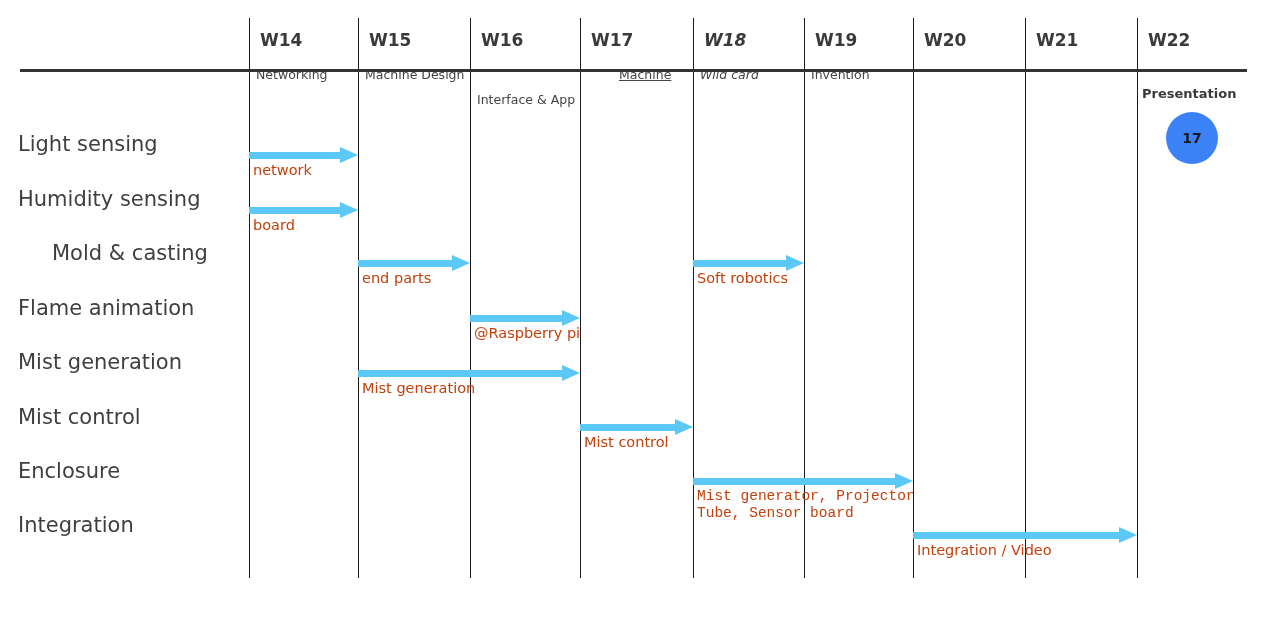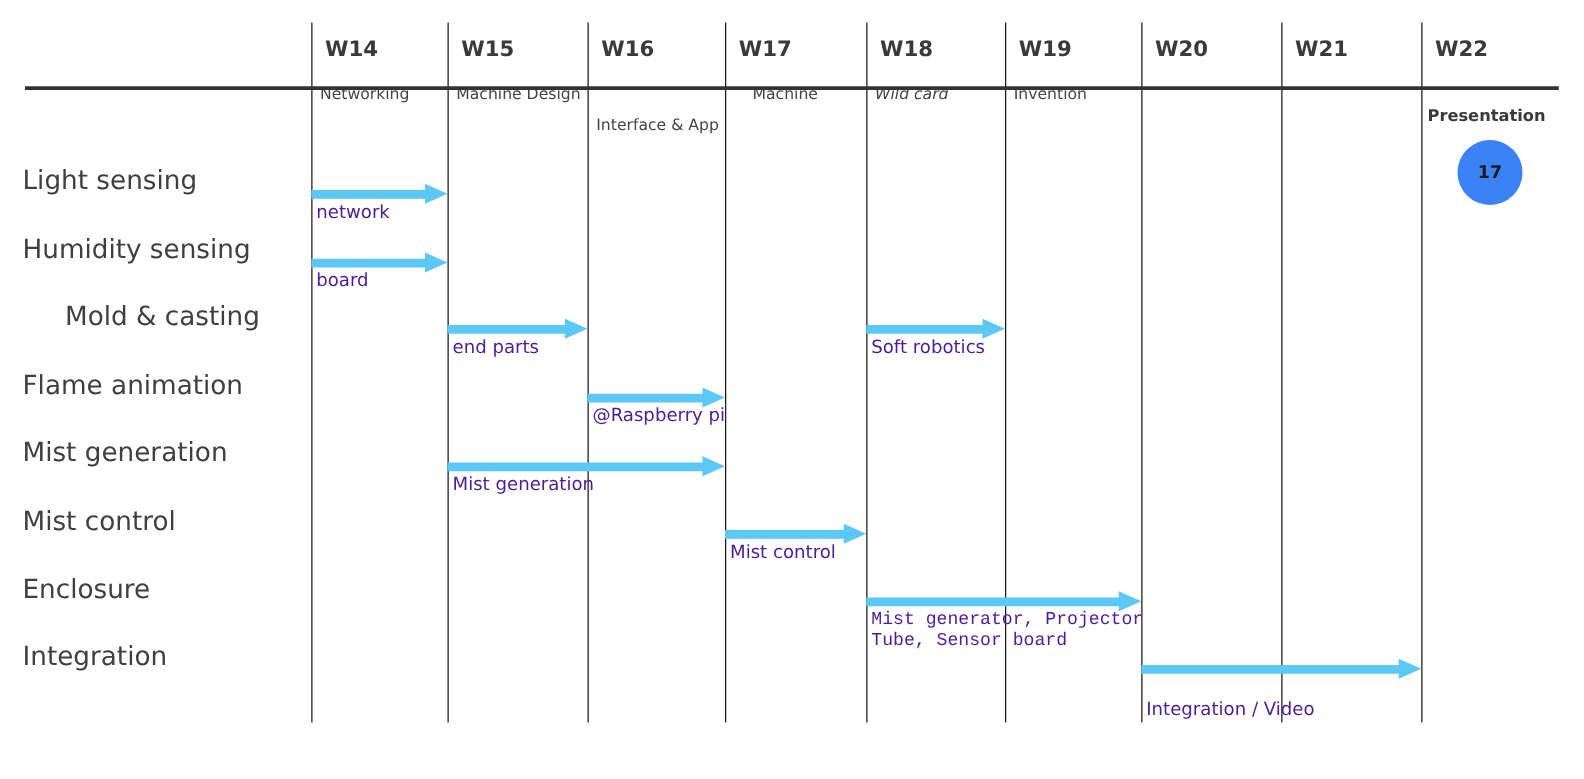--- a/index.html
+++ b/index.html
@@ -93,21 +93,21 @@
     position: absolute;
     top: -3px;
     width: 0;
     height: 0;
     border-top: 8.5px solid transparent;
     border-bottom: 8.5px solid transparent;
   }
   .task-text {
     position: absolute;
     font-size: 14.5px;
-    color: #4c1d95;
+    color: #c2410c;
     white-space: pre;
     line-height: 17px;
   }
 </style>
 </head>
 <body>
 
 <div id="chart">
 
   <div id="grid-layer">
@@ -122,22 +122,22 @@
       <div class="vline" style="left: 1137px; background: rgb(26, 26, 26);"></div>
     </div>
   <div id="header-layer">
       <div class="week-label" style="left: 260px; top: 30px;">W14</div>
       <div class="theme-label" style="left: 256px; top: 67px;">Networking</div>
       <div class="week-label" style="left: 369px; top: 30px;">W15</div>
       <div class="theme-label" style="left: 365px; top: 67px;">Machine Design</div>
       <div class="week-label" style="left: 481px; top: 30px;">W16</div>
       <div class="theme-label" style="left: 477px; top: 67px; margin-top: 25px;">Interface &amp; App</div>
       <div class="week-label" style="left: 591px; top: 30px;">W17</div>
-      <div class="theme-label" style="left: 602px; top: 67px;">Machine</div>
-      <div class="week-label" style="left: 704px; top: 30px;">W18</div>
+      <div class="theme-label" style="left: 619px; top: 67px; text-decoration: underline;">Machine</div>
+      <div class="week-label" style="left: 704px; top: 30px; font-style: italic;">W18</div>
       <div class="theme-label" style="left: 700px; top: 67px; font-style: italic;">Wild card</div>
       <div class="week-label" style="left: 815px; top: 30px;">W19</div>
       <div class="theme-label" style="left: 811px; top: 67px;">Invention</div>
       <div class="week-label" style="left: 924px; top: 30px;">W20</div>
       <div class="week-label" style="left: 1036px; top: 30px;">W21</div>
       <div class="week-label" style="left: 1148px; top: 30px;">W22</div>
     </div>
   <div id="rows-layer">
       <div class="row-label" style="top: 132px;">Light sensing</div>
       <div class="row-label" style="top: 187px;">Humidity sensing</div>
@@ -187,21 +187,21 @@
       <div class="task" style="left: 693px; top: 476px; width: 220px;">
         <div class="task-shaft" style="width: 204px; background: rgb(91, 200, 245);"></div>
         <div class="task-head" style="left: 202px; border-left: 18px solid rgb(91, 200, 245);"></div>
       </div>
       <div class="task-text" style="left: 697px; top: 488px; font-family: Liberation Mono, monospace;">Mist generator, Projector
 Tube, Sensor board</div>
       <div class="task" style="left: 913px; top: 530px; width: 224px;">
         <div class="task-shaft" style="width: 208px; background: rgb(91, 200, 245);"></div>
         <div class="task-head" style="left: 206px; border-left: 18px solid rgb(91, 200, 245);"></div>
       </div>
-      <div class="task-text" style="left: 917px; top: 560px;">Integration / Video</div>
+      <div class="task-text" style="left: 917px; top: 542px;">Integration / Video</div>
     </div>
 
   <div class="hline-thick"></div>
 
   <div class="presentation-label" style="left: 1142px; top: 86px; width: 100px; text-align: left;">Presentation</div>
   <div class="milestone-circle" style="left: 1166px; top: 112px; background: #3b82f6;">17</div>
 
 </div>
 
 </body></html>

